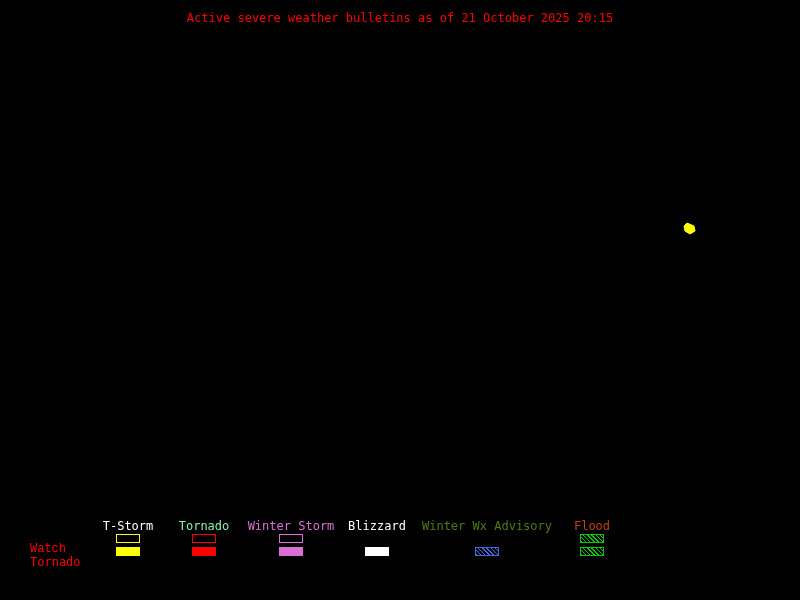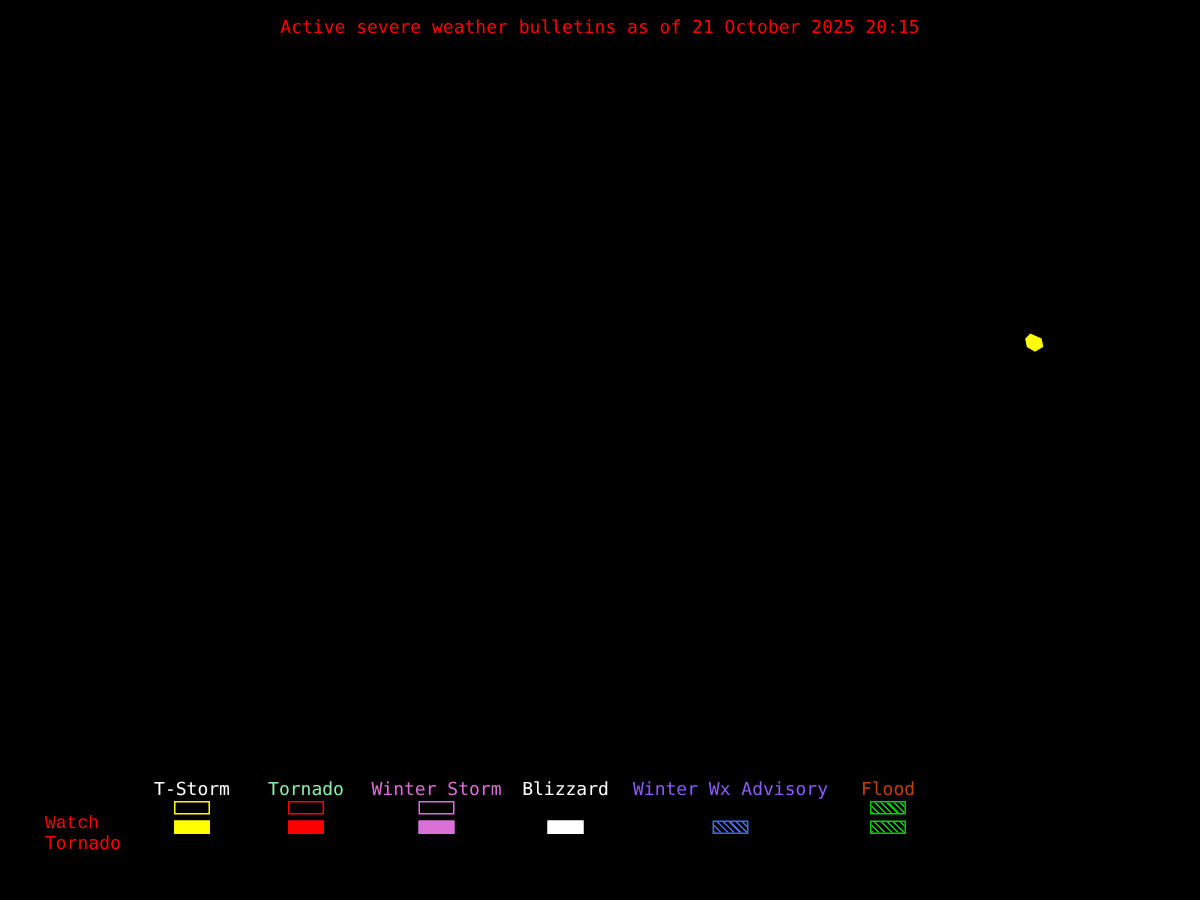--- a/index.html
+++ b/index.html
@@ -61,21 +61,21 @@
   .col-header {
     text-align: center;
     font-size: 12px;
     line-height: 13px;
     white-space: nowrap;
   }
   .c-tstorm   { color: #ffffff; }
   .c-tornado  { color: #86efac; }
   .c-wstorm   { color: #da70d6; }
   .c-blizzard { color: #ffffff; }
-  .c-wwa      { color: #8b5cf6; }
+  .c-wwa      { color: #4d7c0f; }
   .c-flood    { color: #c2410c; }
 
   .swatch {
     position: absolute;
     left: 50%;
     margin-left: -12px;
     width: 22px;
     height: 7px;
     box-sizing: content-box;
   }

